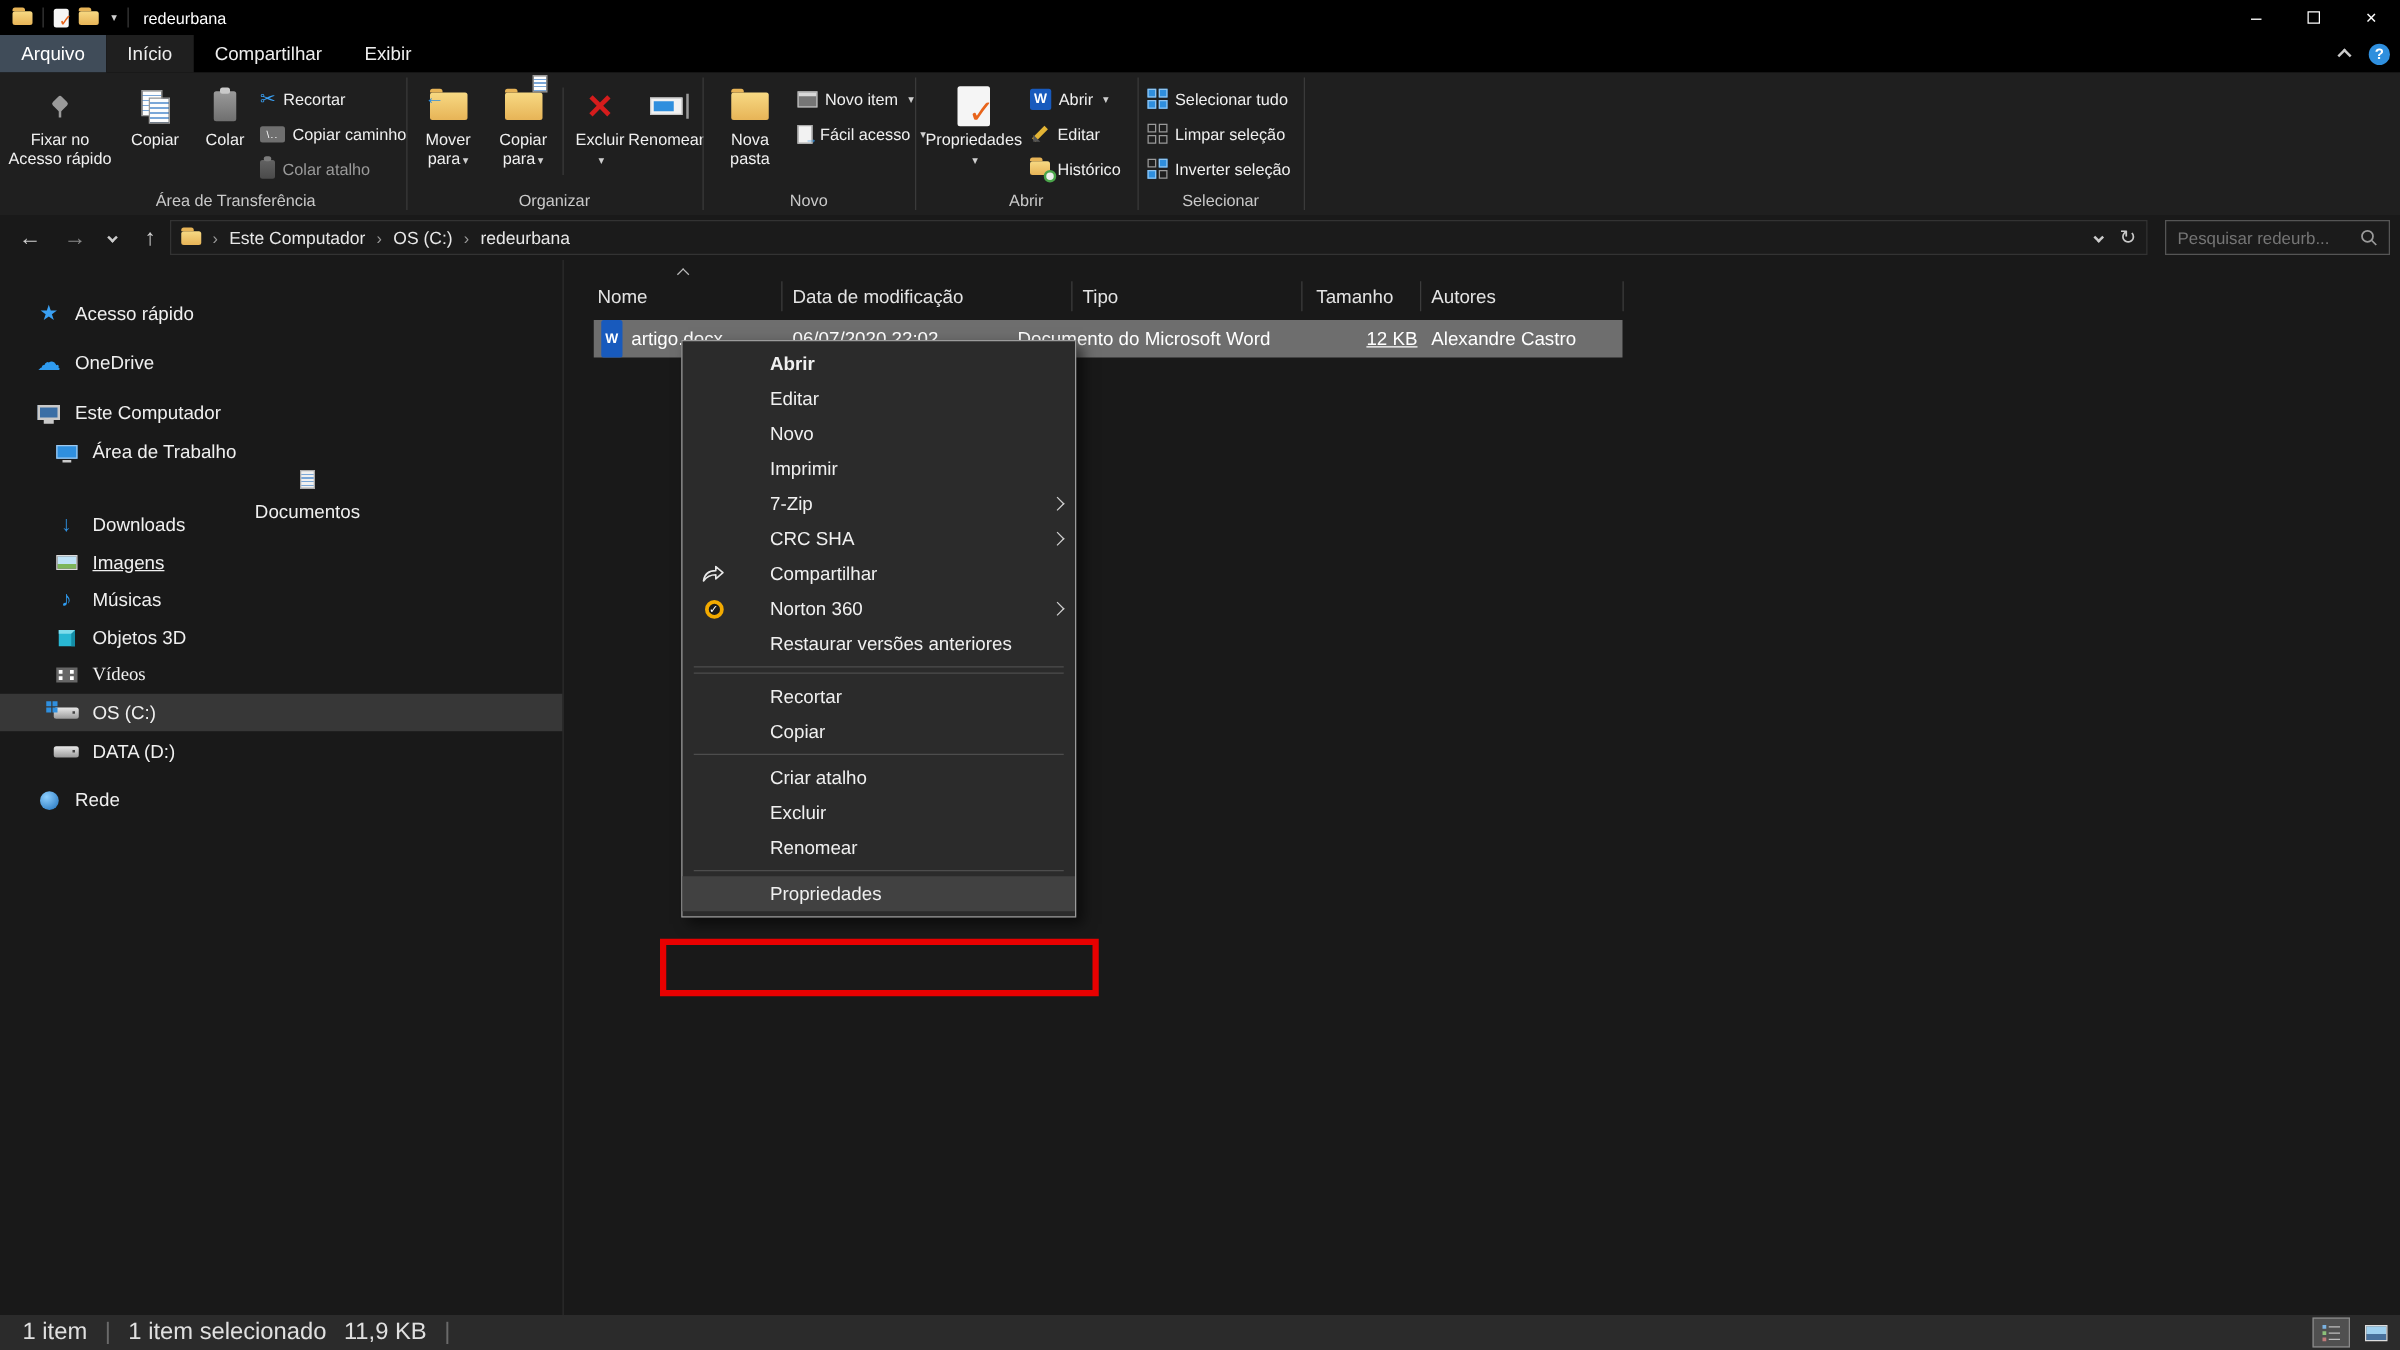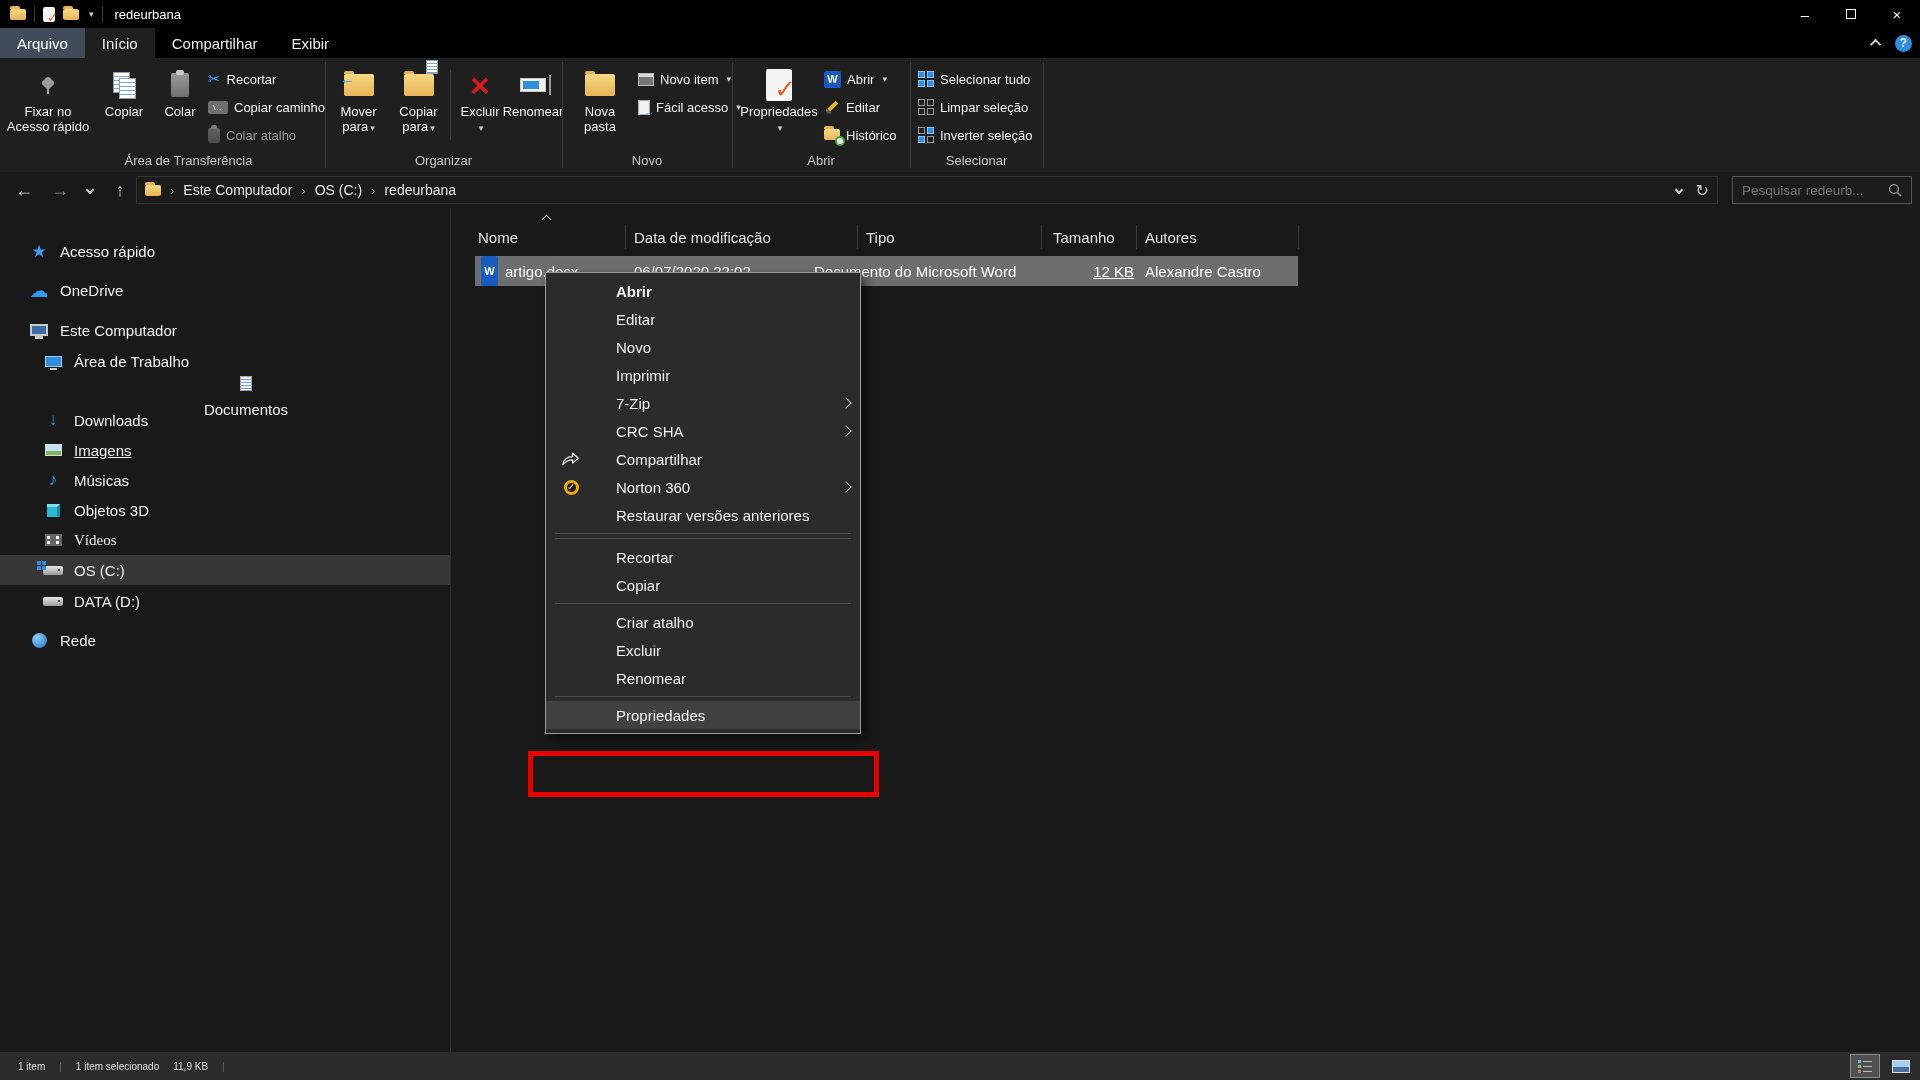--- a/index.html
+++ b/index.html
@@ -177,21 +177,21 @@
   .mi-sub { position:absolute; right:10px; width:8px; height:8px; border-right:1.5px solid #d0d0d0;
     border-top:1.5px solid #d0d0d0; transform:rotate(45deg); }
   .msep { height:1px; background:#4d4d4d; margin:4px 9px; }
   .ico-norton { width:15px; height:15px; border-radius:50%; border:3px solid #f2aa00; background:#1b1b1b;
     color:#fff; font-size:9px; display:flex; align-items:center; justify-content:center; }
   .red-rect { position:absolute; left:528px; top:751px; width:351px; height:46px;
     border:5px solid #e80000; z-index:20; }
 
   
   .statusbar { position:absolute; left:0; top:1052px; width:1920px; height:28px; background:#2b2b2b;
-    display:flex; align-items:center; padding-left:18px; gap:14px; font-size:10px; color:#e0e0e0; }
+    display:flex; align-items:center; padding-left:18px; gap:14px; font-size:19px; color:#e0e0e0; }
   .sb-sep { color:#6a6a6a; }
   .sb-right { position:absolute; right:4px; top:2px; display:flex; gap:6px; }
   .viewbtn { width:30px; height:24px; display:flex; align-items:center; justify-content:center; }
   .viewbtn.active { background:#505050; border:1px solid #8a8a8a; }
   .ico-details { width:15px; height:13px; display:flex; flex-direction:column; justify-content:space-between; }
   .ico-details i { display:block; height:3px; position:relative; }
   .ico-details i::before { content:""; position:absolute; left:0; top:0; width:3px; height:3px; background:#7ab2e2; }
   .ico-details i:nth-child(2)::before { background:#8cc07a; }
   .ico-details i:nth-child(3)::before { background:#c07a7a; }
   .ico-details i::after { content:""; position:absolute; left:5px; top:1px; width:9px; height:1px; background:#bdbdbd; }

